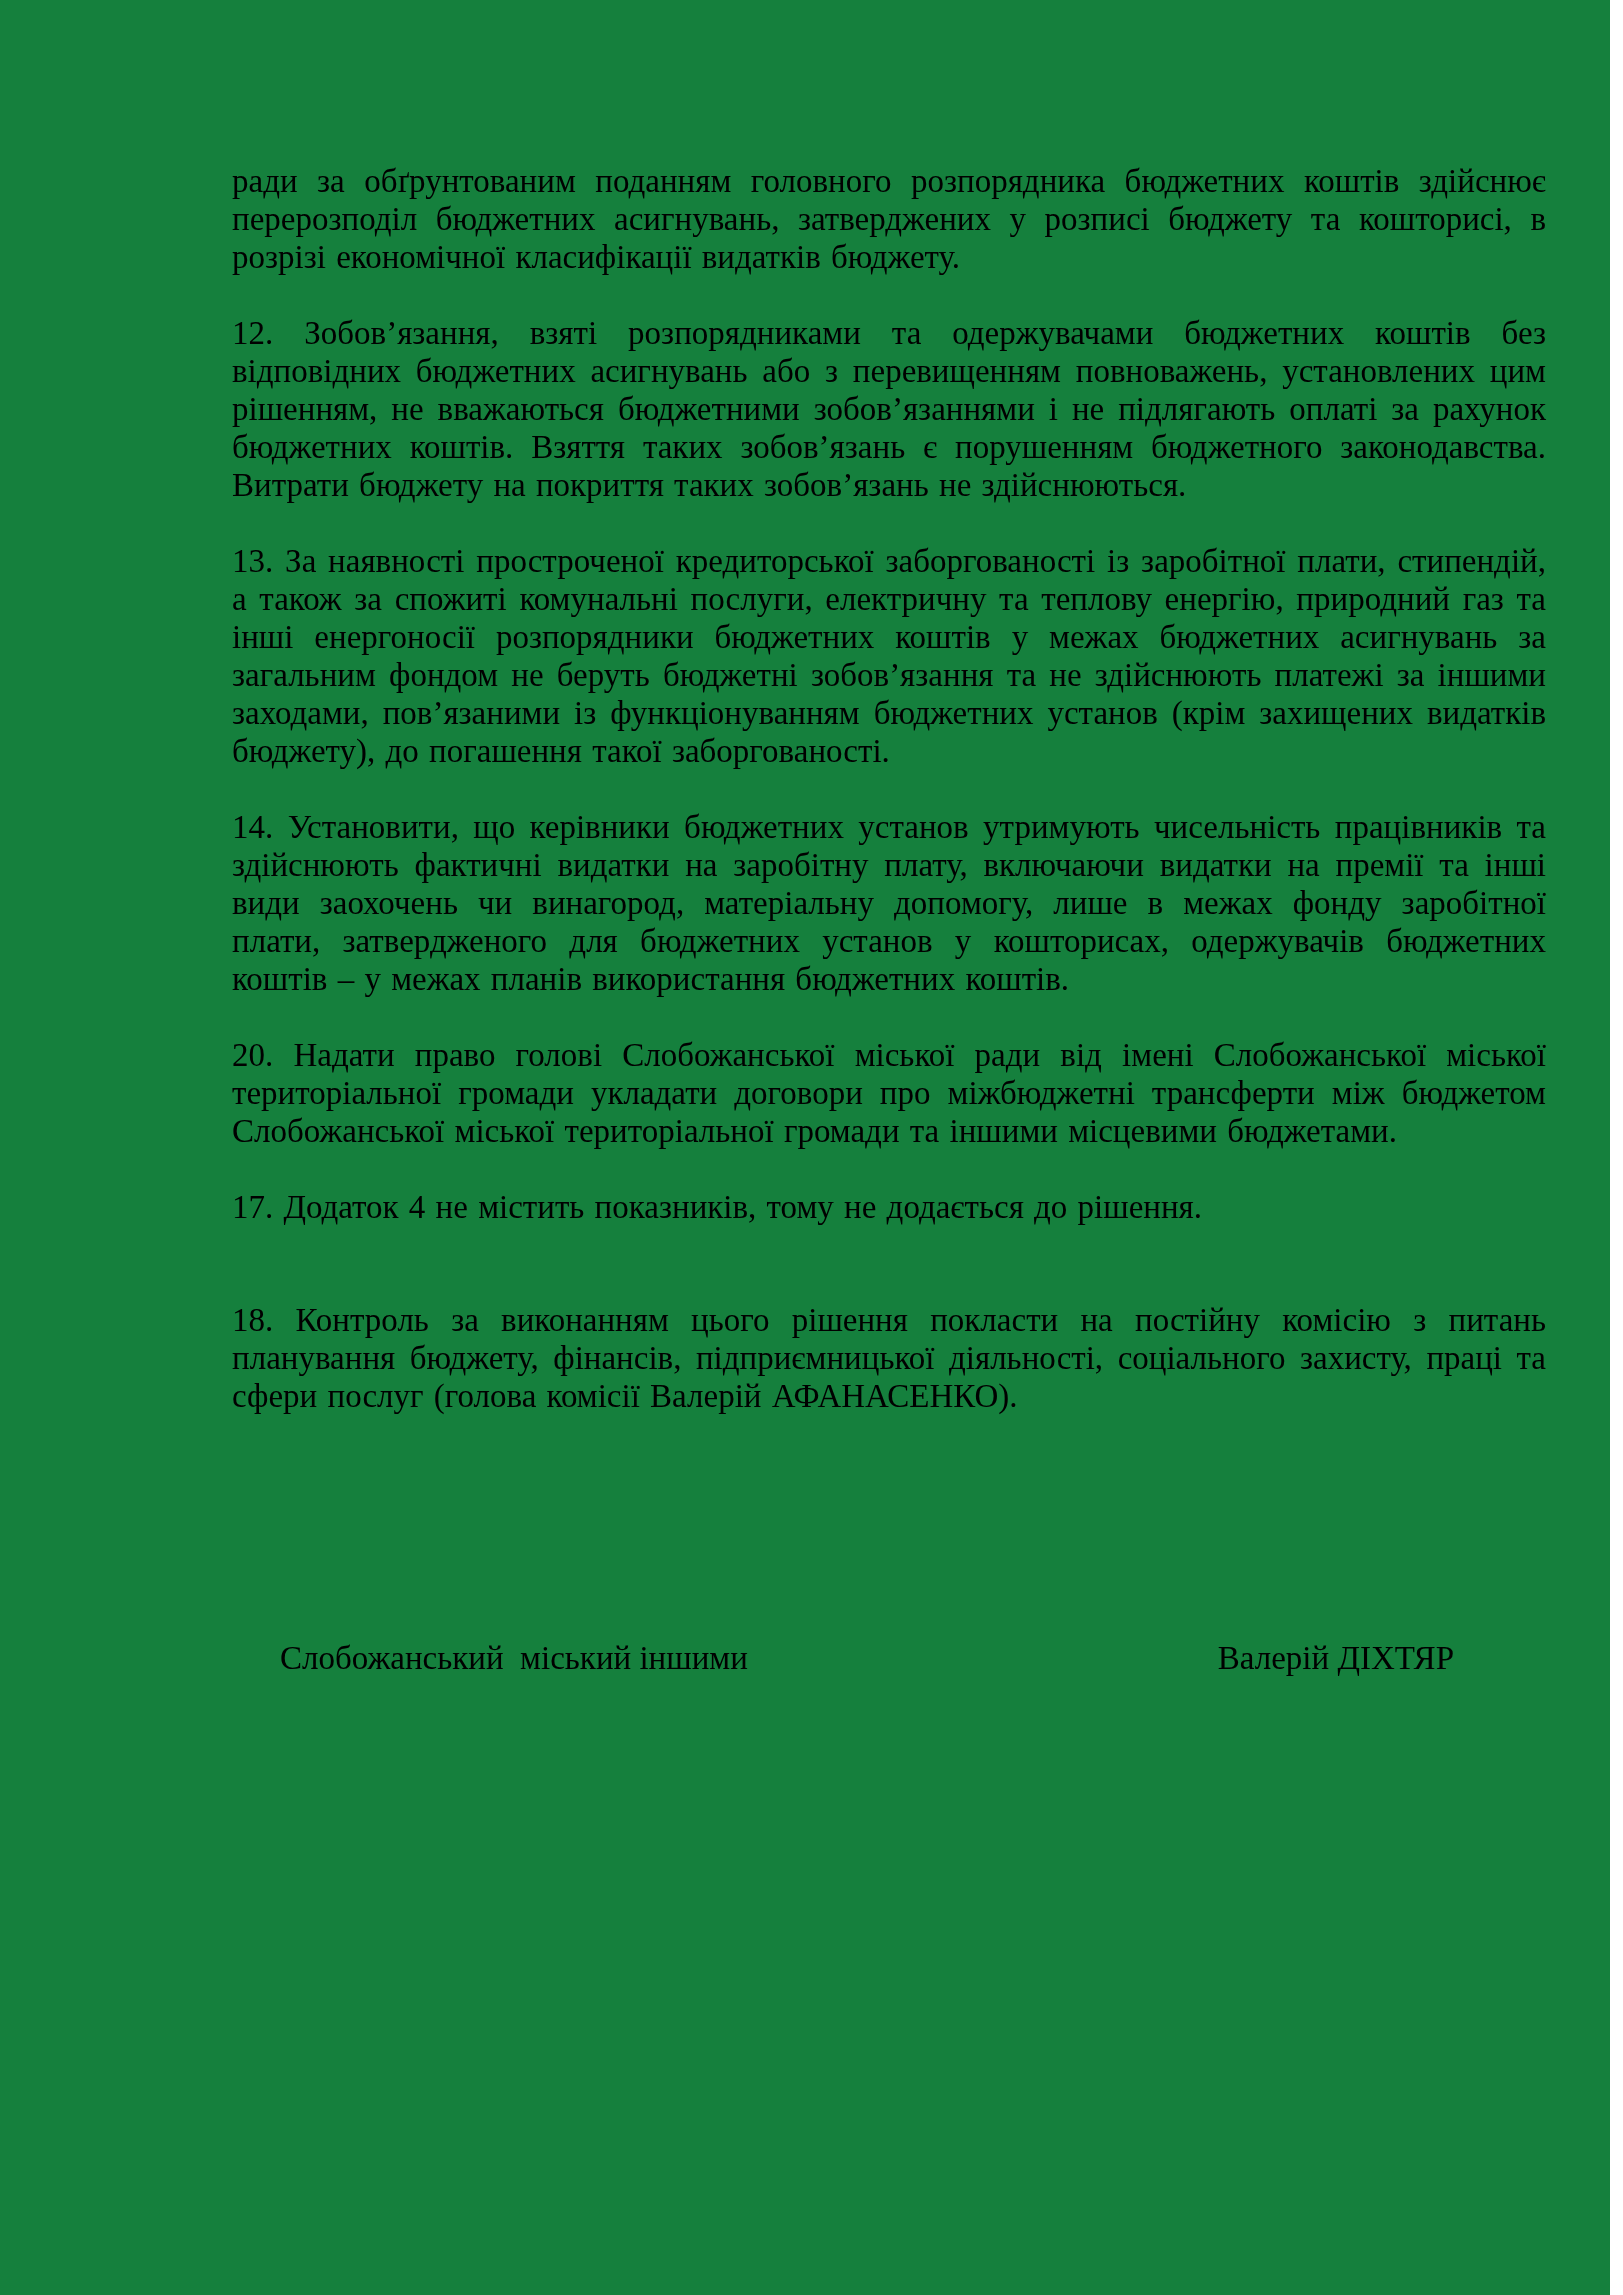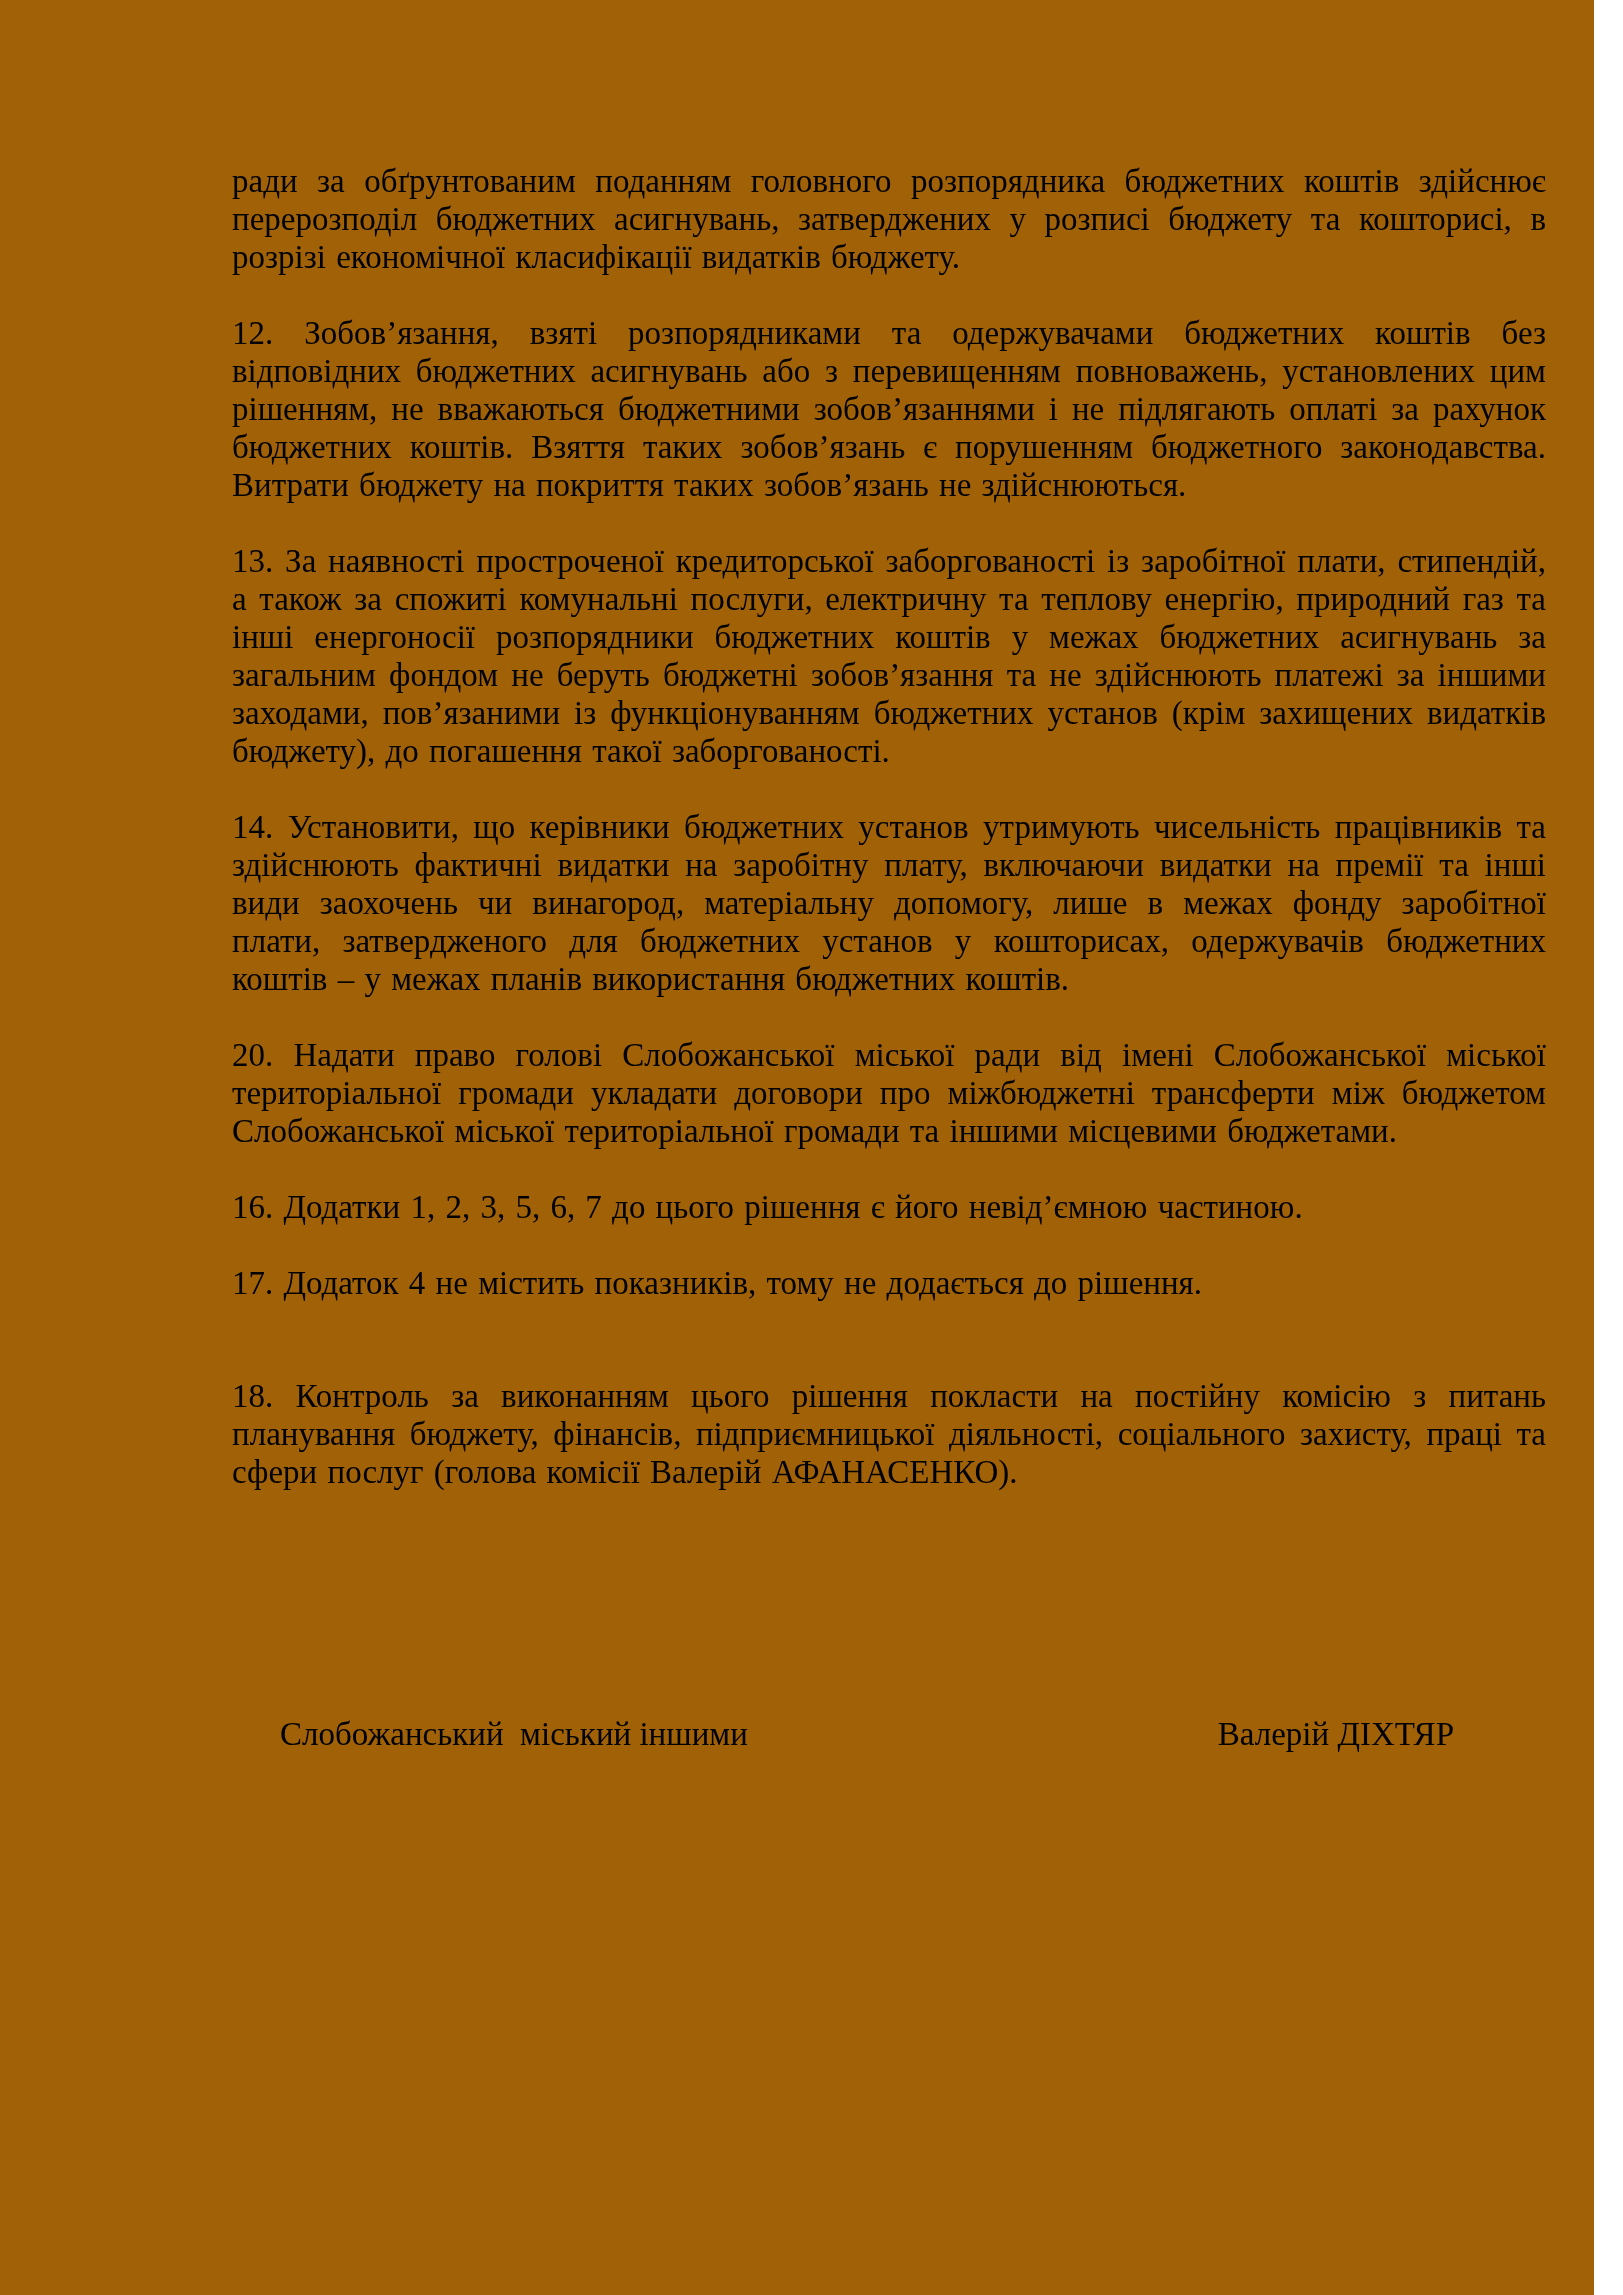--- a/index.html
+++ b/index.html
@@ -4,26 +4,27 @@
 <style>
   html, body {
     margin: 0;
     padding: 0;
     background: #ffffff;
   }
   .page {
     position: relative;
     width: 1594px;
     height: 2295px;
-    background: #a16207;
+    background: #15803d;
     overflow: hidden;
     font-family: "Liberation Serif", "DejaVu Serif", serif;
     font-size: 33px;
     line-height: 38px;
     color: #000000;
+    padding-left: 16px;
   }
   .text-block {
     position: absolute;
     left: 232px;
     top: 162px;
     width: 1314px;
   }
   .para {
     margin: 0 0 38px 0;
     text-align: justify;
@@ -46,21 +47,20 @@
 </head>
 <body>
 
 <div class="page">
   <div class="text-block">
     <p class="para">ради за обґрунтованим поданням головного розпорядника бюджетних коштів здійснює перерозподіл бюджетних асигнувань, затверджених у розписі бюджету та кошторисі, в розрізі економічної класифікації видатків бюджету.</p>
     <p class="para">12. Зобов’язання, взяті розпорядниками та одержувачами бюджетних коштів без відповідних бюджетних асигнувань або з перевищенням повноважень, установлених цим рішенням, не вважаються бюджетними зобов’язаннями і не підлягають оплаті за рахунок бюджетних коштів. Взяття таких зобов’язань є порушенням бюджетного законодавства. Витрати бюджету на покриття таких зобов’язань не здійснюються.</p>
     <p class="para">13. За наявності простроченої кредиторської заборгованості із заробітної плати, стипендій, а також за спожиті комунальні послуги, електричну та теплову енергію, природний газ та інші енергоносії розпорядники бюджетних коштів у межах бюджетних асигнувань за загальним фондом не беруть бюджетні зобов’язання та не здійснюють платежі за іншими заходами, пов’язаними із функціонуванням бюджетних установ (крім захищених видатків бюджету), до погашення такої заборгованості.</p>
     <p class="para">14. Установити, що керівники бюджетних установ утримують чисельність працівників та здійснюють фактичні видатки на заробітну плату, включаючи видатки на премії та інші види заохочень чи винагород, матеріальну допомогу, лише в межах фонду заробітної плати, затвердженого для бюджетних установ у кошторисах, одержувачів бюджетних коштів – у межах планів використання бюджетних коштів.</p>
     <p class="para">20. Надати право голові Слобожанської міської ради від імені Слобожанської міської територіальної громади укладати договори про міжбюджетні трансферти між бюджетом Слобожанської міської територіальної громади та іншими місцевими бюджетами.</p>
-    <p class="para">16. Додатки 1, 2, 3, 5, 6, 7 до цього рішення є його невід’ємною частиною.</p>
     <p class="para">17. Додаток 4 не містить показників, тому не додається до рішення.</p>
     <p class="para extra-gap">18. Контроль за виконанням цього рішення покласти на постійну комісію з питань планування бюджету, фінансів, підприємницької діяльності, соціального захисту, праці  та сфери послуг (голова комісії Валерій  АФАНАСЕНКО).</p>
     <div class="signature-row">
       <span>Слобожанський  міський іншими</span>
       <span>Валерій ДІХТЯР</span>
     </div>
   </div>
 </div>
 
 

